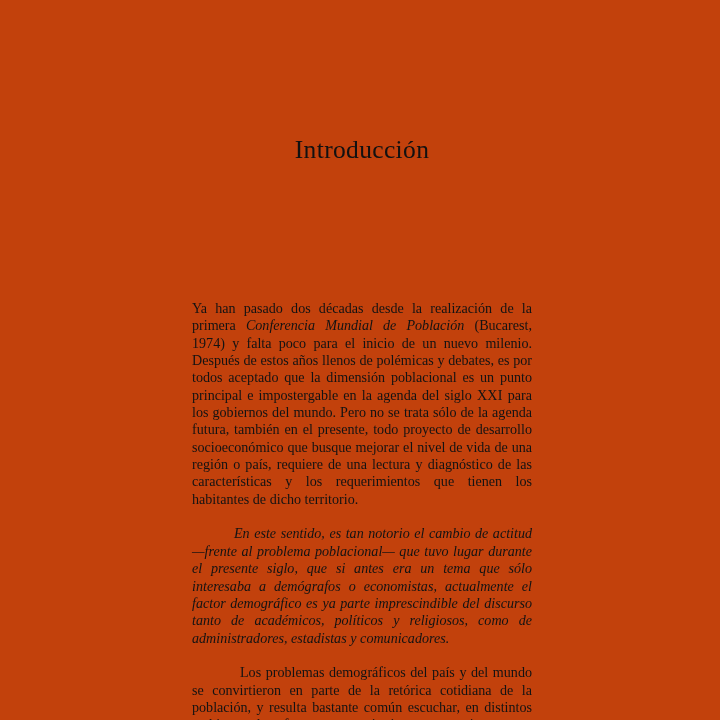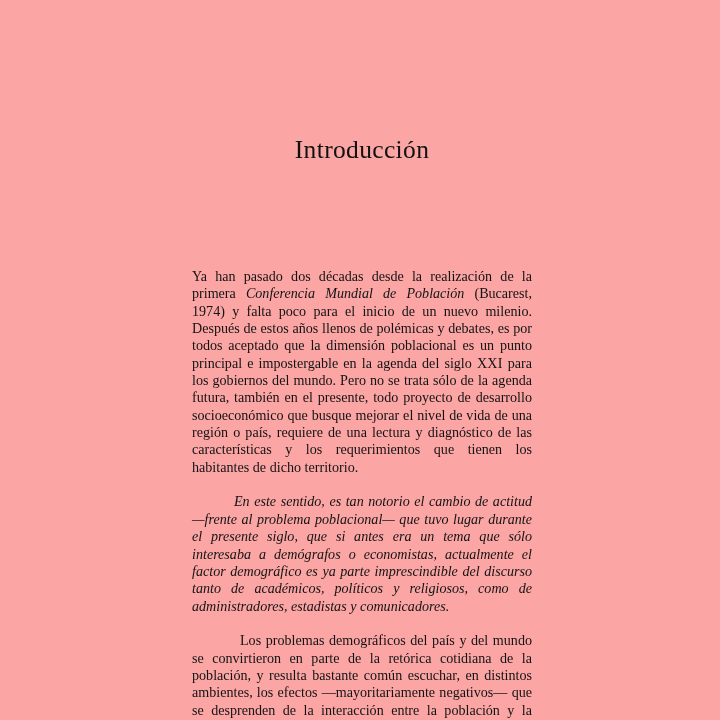--- a/index.html
+++ b/index.html
@@ -13,21 +13,21 @@
     background: #ffffff;
     font-family: "Liberation Serif", "DejaVu Serif", serif;
     color: #131313;
     overflow: hidden;
   }
 
   .page {
     position: relative;
     width: 720px;
     height: 720px;
-    background: #fca5a5;
+    background: #c2410c;
   }
 
   .page-title {
     position: absolute;
     top: 136px;
     left: 192px;
     width: 340px;
     text-align: center;
     font-size: 25.5px;
     font-weight: 400;
@@ -48,21 +48,21 @@
     margin: 0;
     text-align: justify;
     text-justify: inter-word;
     font-size: 14.1px;
     line-height: 17.35px;
     color: #131313;
     hyphens: none;
     word-spacing: 0.1px;
   }
 
-  .para.p1 { text-indent: 0; }
+  .para.p1 { text-indent: 0; margin-top: 32px; }
   .para.p2 { text-indent: 42px; margin-top: 17.35px; font-style: italic; }
   .para.p3 { text-indent: 48px; margin-top: 17.35px; }
 
   .para em,
   .work-title {
     font-style: italic;
   }
 
   .smallcaps {
     font-variant: small-caps;

